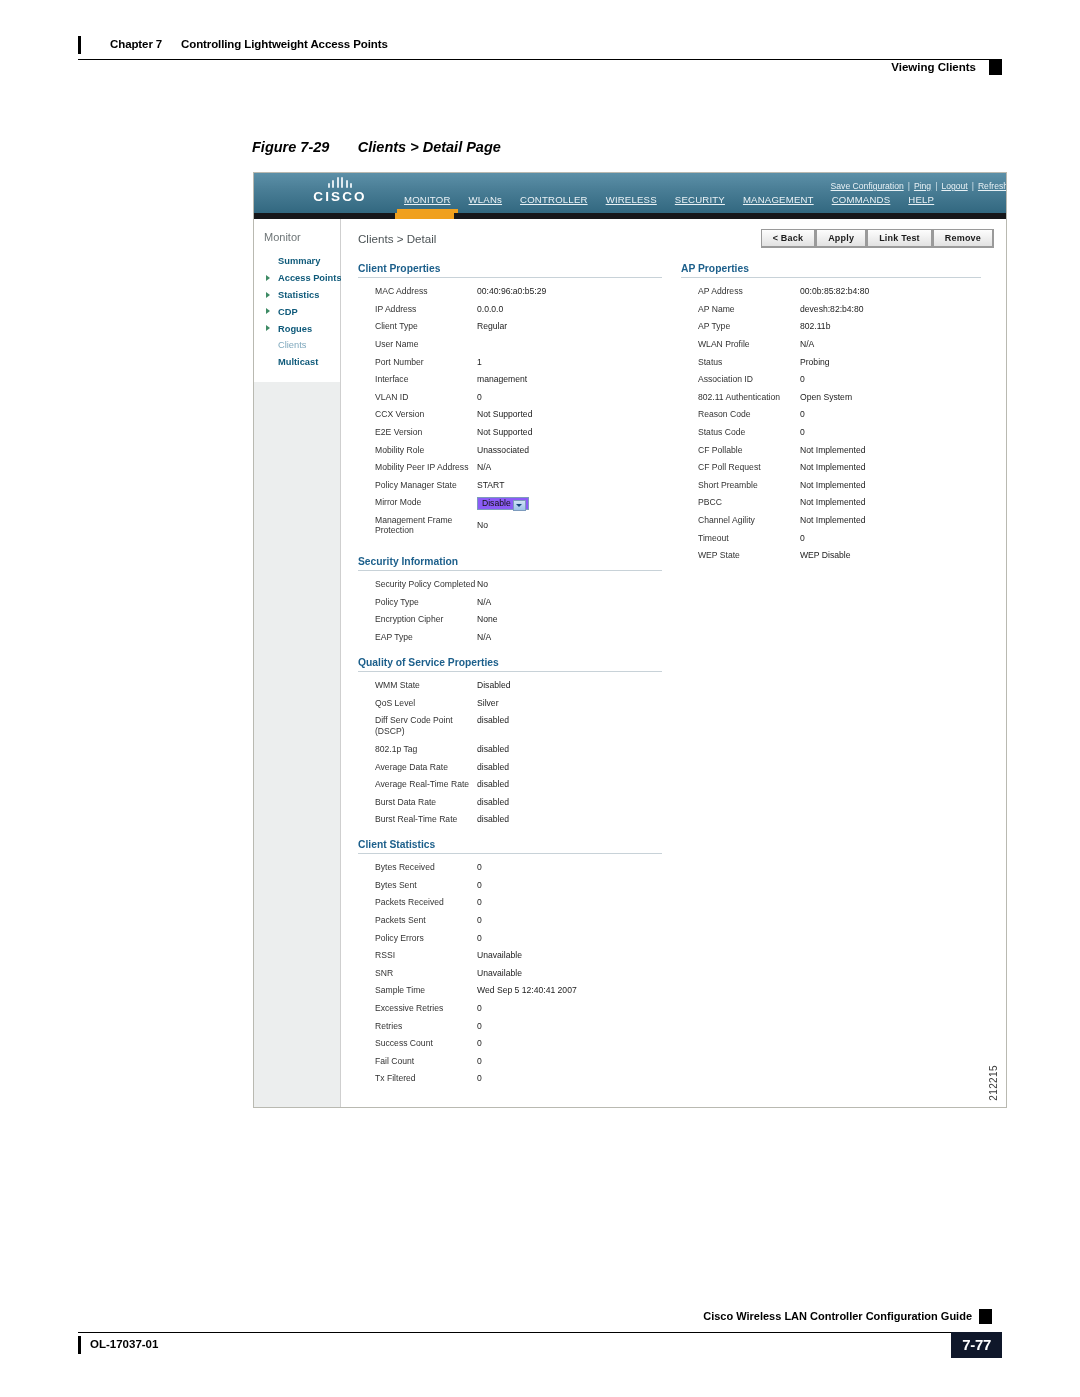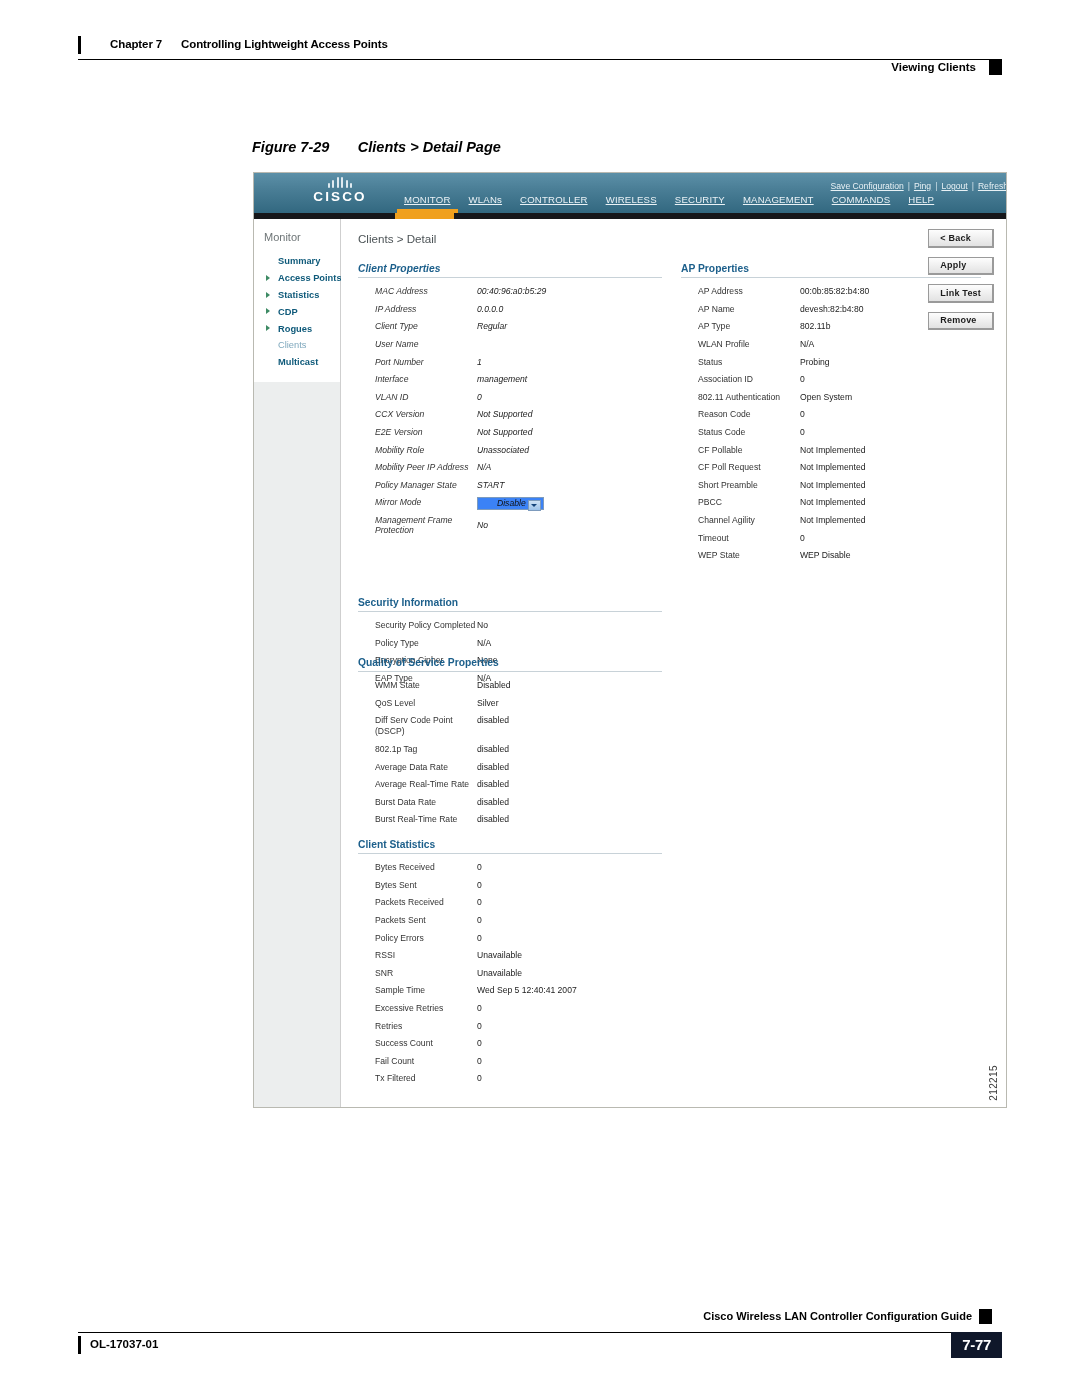--- a/index.html
+++ b/index.html
@@ -65,35 +65,35 @@
   .sidebar-inner{background:#ffffff;width:86px;height:163px;padding-top:9px;box-sizing:border-box;}
   .sb-title{font-size:11px;color:#6e7577;padding:3px 0 10px 10px;font-weight:normal;}
   .sb-item{font-size:9.3px;font-weight:bold;color:#0f5a7a;padding:3.4px 0 3.4px 24px;position:relative;white-space:nowrap;}
   .sb-item.sub{color:#7fa8bd;font-weight:normal;}
   .sb-item .arr{position:absolute;left:12px;top:5px;width:0;height:0;
     border-left:4.4px solid #3d8a64;border-top:3.2px solid transparent;border-bottom:3.2px solid transparent;}
 
   .content{flex:1;background:#ffffff;position:relative;padding:0;}
 
   .crumb{position:absolute;left:17px;top:13px;font-size:11.6px;color:#4c5356;}
-  .btnrow{position:absolute;right:12px;top:10px;display:flex;gap:9px;flex-direction:column;}
+  .btnrow{position:absolute;right:12px;top:10px;display:flex;}
   .btn{font-size:9px;font-weight:bold;color:#1b1b1b;background:linear-gradient(180deg,#fdfdfd,#e2e2e2);
     border:1px solid #9a9a9a;border-right-width:2px;border-bottom-width:2px;
     padding:2.5px 11px 3px 11px;white-space:nowrap;letter-spacing:0.2px;}
 
   .sec{position:absolute;}
   .sec-h{font-size:10.3px;font-weight:bold;color:#1c5f8b;padding-bottom:3px;}
   .sec-rule{height:1px;background:#c8d2d8;margin-bottom:5px;}
   .row{display:flex;font-size:8.6px;color:#2b2b2b;line-height:11px;padding:3.3px 0;}
   .row .k{width:119px;padding-left:17px;box-sizing:border-box;color:#333;}
   .row .v{flex:1;color:#222;}
   .row.tall{padding:1px 0 2px 0;}
   .row.tall .k{line-height:10px;}
 
-  .select{display:inline-block;border:1px solid #7d9bbd;background:#3b82f6;padding:0px 2px 0px 19px;
+  .select{display:inline-block;border:1px solid #7d9bbd;background:#8b5cf6;padding:0px 2px 0px 4px;
     font-size:8.6px;color:#111;position:relative;}
   .select .cap{display:inline-block;padding-right:15px;}
   .select .chev{position:absolute;right:2px;top:2px;width:11px;height:9px;
     background:linear-gradient(180deg,#cfe2f5,#9dc2e8);border:1px solid #7d9bbd;}
   .select .chev:after{content:"";position:absolute;left:2.5px;top:3px;width:0;height:0;
     border-left:3px solid transparent;border-right:3px solid transparent;border-top:3.5px solid #15447a;}
 
   .figid{position:absolute;right:7px;bottom:6px;font-size:10px;color:#3a3a3a;letter-spacing:0.4px;
     writing-mode:vertical-rl;transform:rotate(180deg);}
 
@@ -198,21 +198,21 @@
 
         <div class="crumb">Clients &gt; Detail</div>
 
         <div class="btnrow">
           <div class="btn">&lt; Back</div>
           <div class="btn">Apply</div>
           <div class="btn">Link Test</div>
           <div class="btn">Remove</div>
         </div>
 
-        <div class="sec" style="left:17px;top:44px;width:304px;font-style:italic;">
+        <div class="sec" style="left:17px;top:44px;width:304px;">
           <div class="sec-h">Client Properties</div>
           <div class="sec-rule"></div>
           <div id="cp-rows">
               <div class="row">
                 <div class="k">MAC Address</div>
                 <div class="v">00:40:96:a0:b5:29</div>
               </div>
               <div class="row">
                 <div class="k">IP Address</div>
                 <div class="v">0.0.0.0</div>
@@ -340,21 +340,21 @@
                 <div class="k">Timeout</div>
                 <div class="v">0</div>
               </div>
               <div class="row">
                 <div class="k">WEP State</div>
                 <div class="v">WEP Disable</div>
               </div>
             </div>
         </div>
 
-        <div class="sec" style="left:17px;top:337px;width:304px;margin-top:41px;">
+        <div class="sec" style="left:17px;top:337px;width:304px;">
           <div class="sec-h">Security Information</div>
           <div class="sec-rule"></div>
           <div id="si-rows">
               <div class="row">
                 <div class="k">Security Policy Completed</div>
                 <div class="v">No</div>
               </div>
               <div class="row">
                 <div class="k">Policy Type</div>
                 <div class="v">N/A</div>

